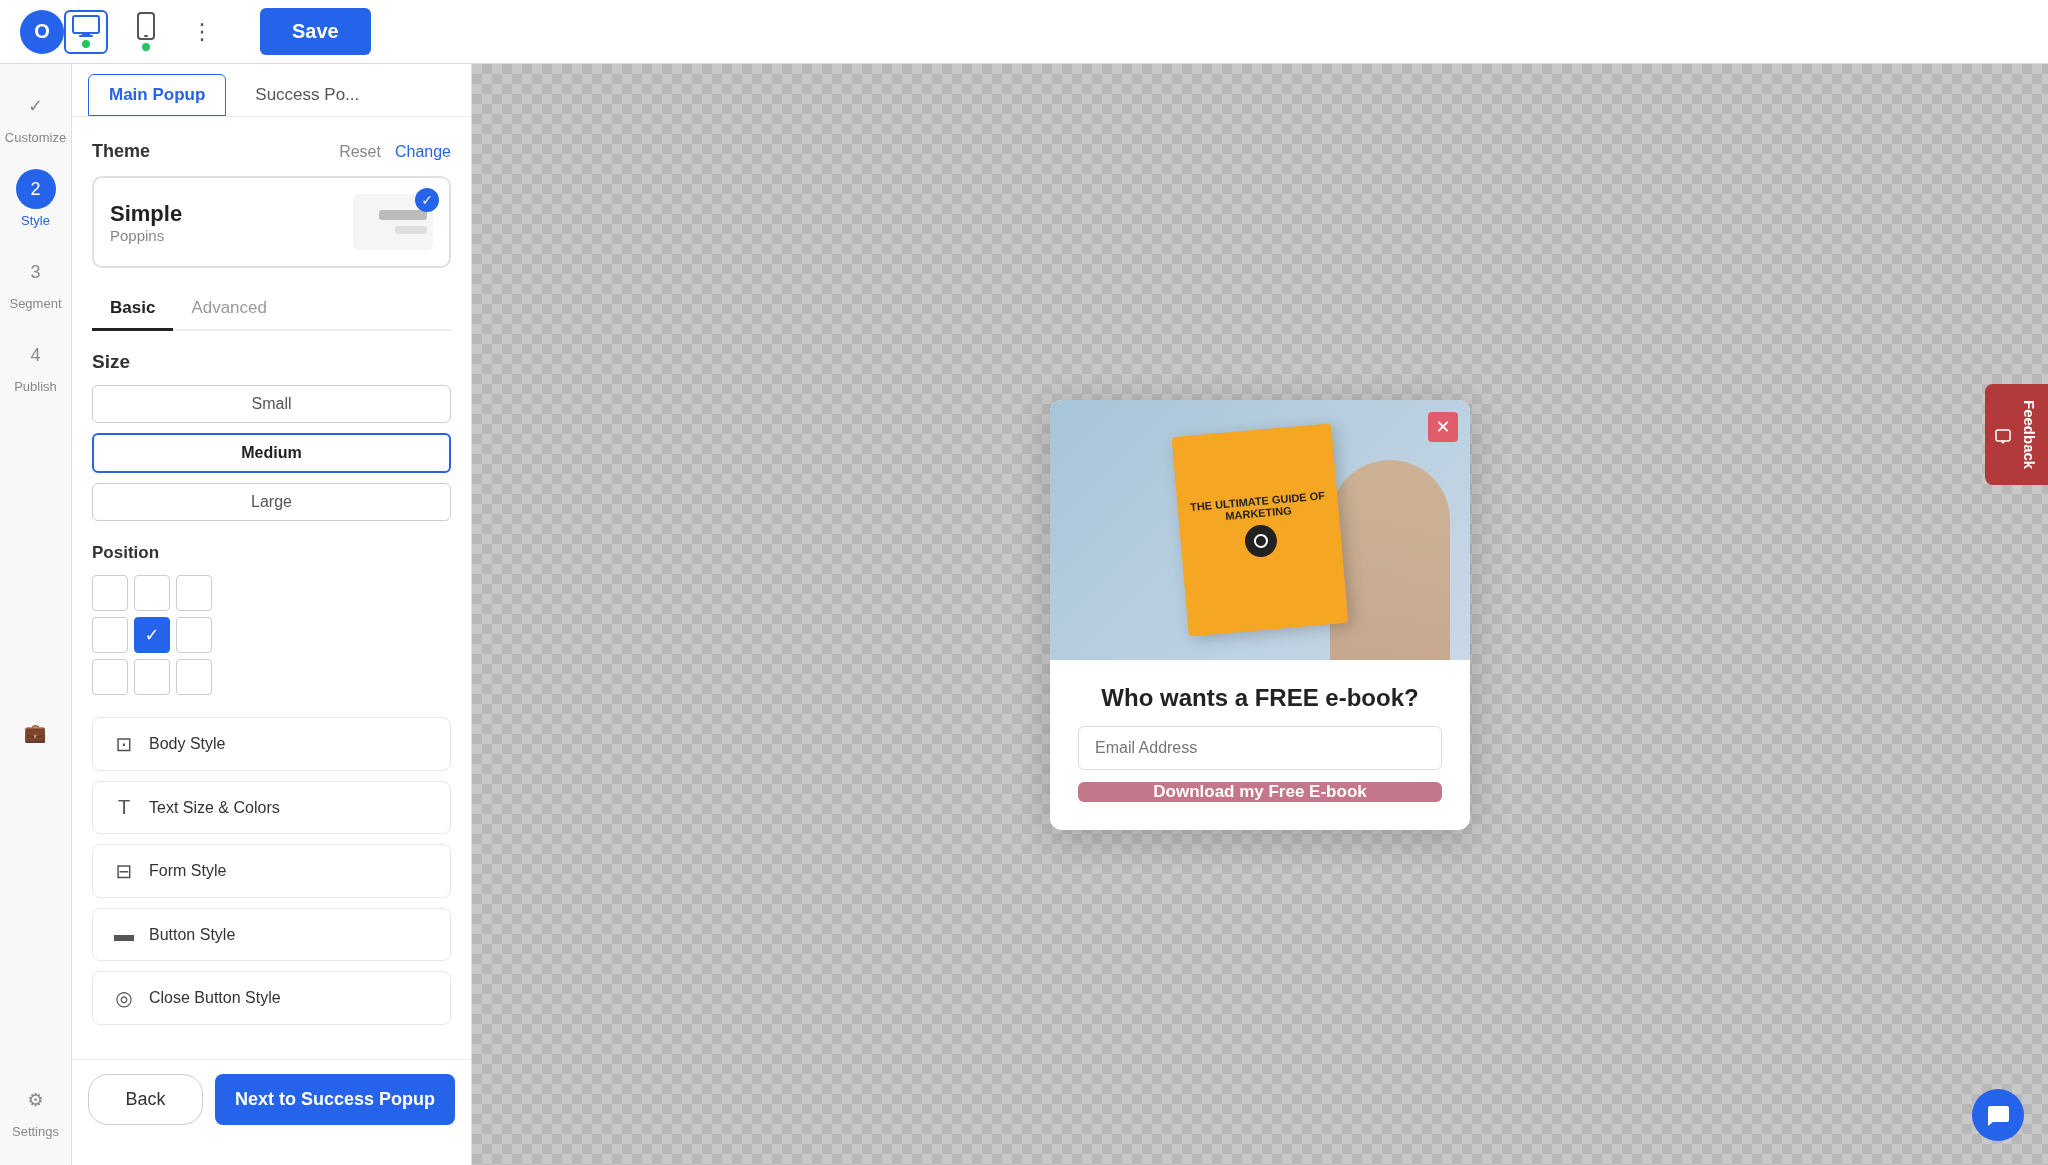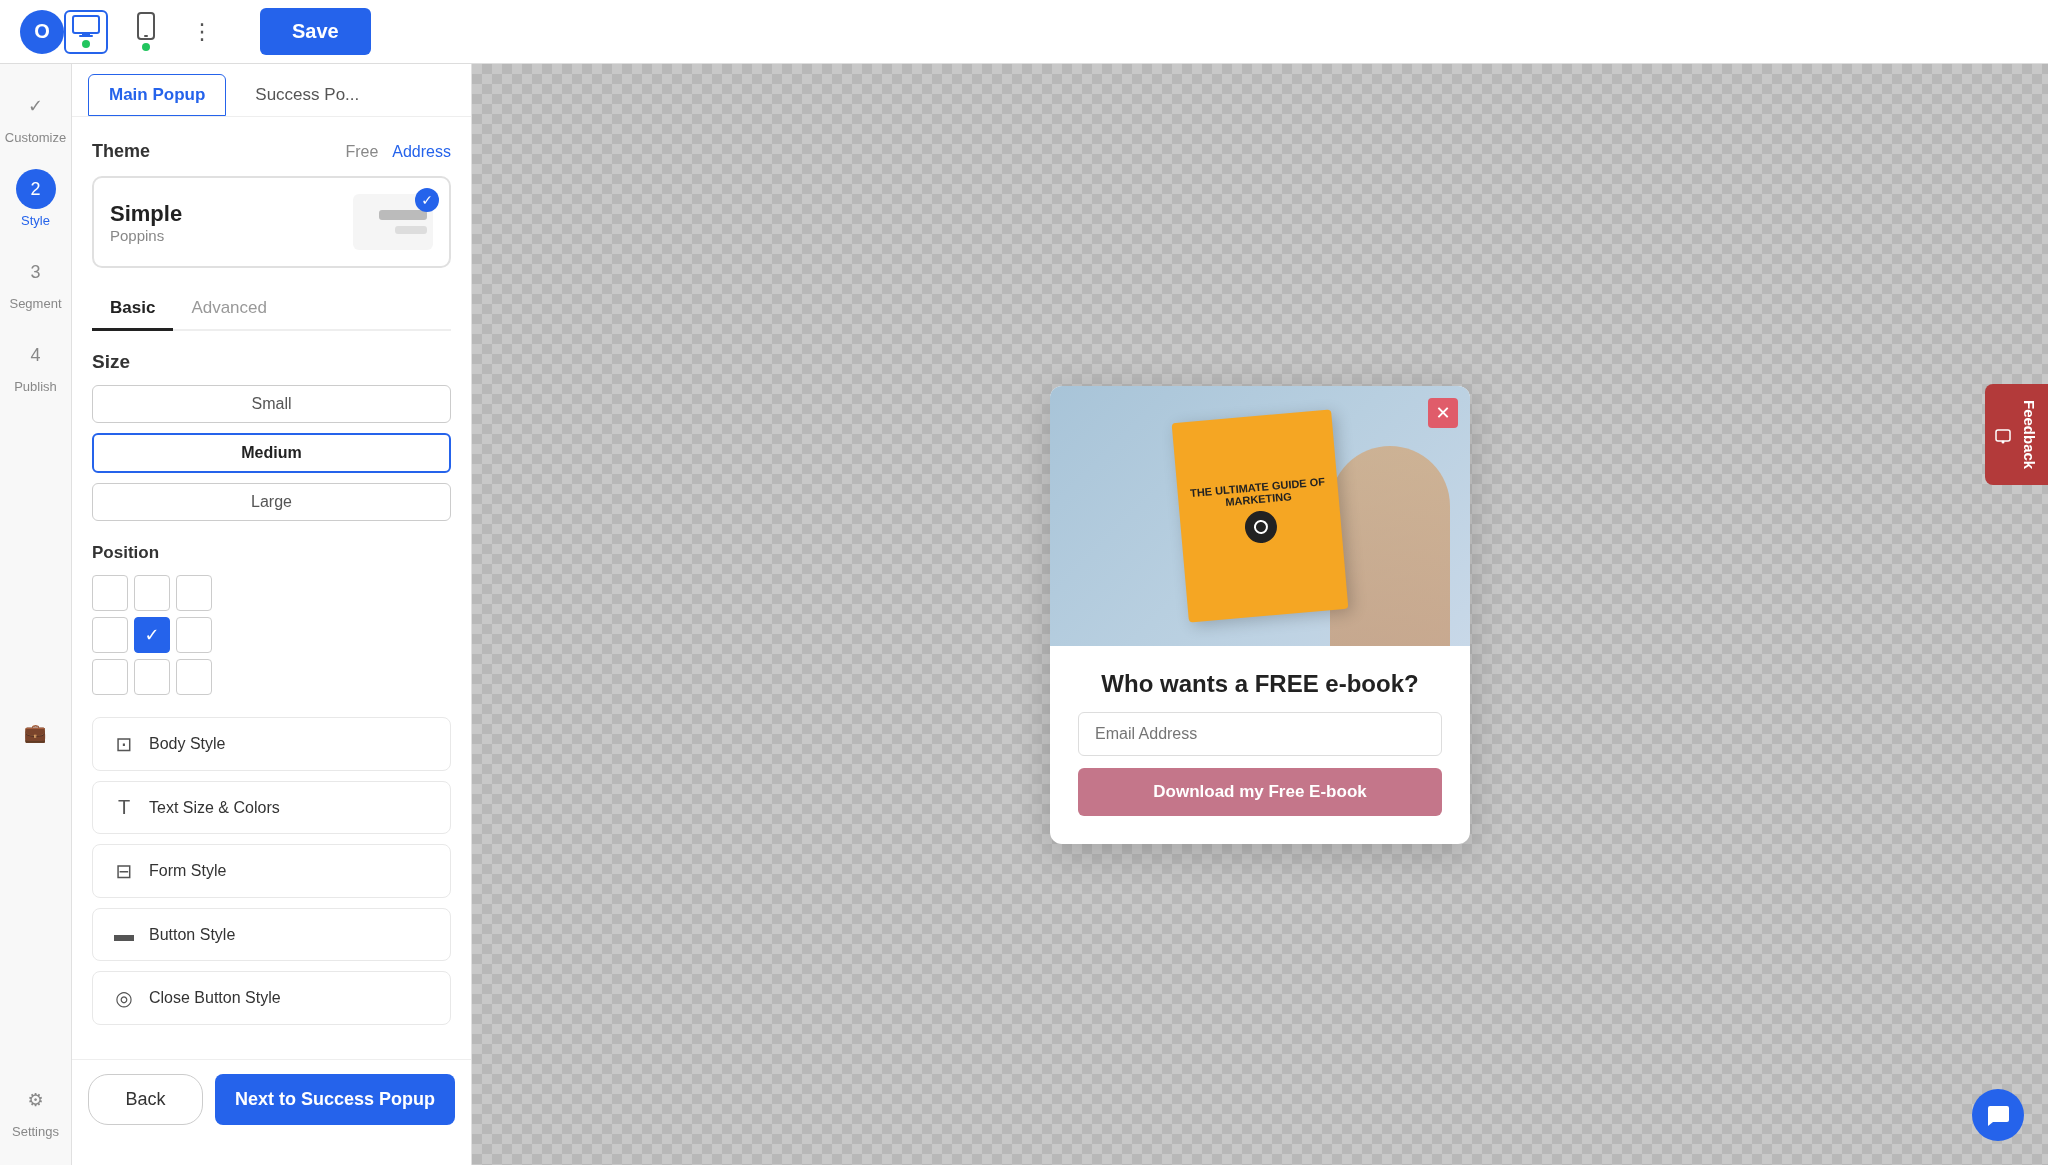--- a/index.html
+++ b/index.html
@@ -206,21 +206,21 @@
       width: 32px; height: 32px; border-radius: 50%; background: #222;
       display: flex; align-items: center; justify-content: center; margin-bottom: 8px;
     }
     .popup-body { padding: 24px 28px 28px; }
     .popup-headline { font-size: 24px; font-weight: 800; color: #222; text-align: center; margin-bottom: 14px; }
     .popup-input {
       width: 100%; padding: 12px 16px; font-size: 16px; border: 1px solid #ddd;
       border-radius: 6px; margin-bottom: 12px; color: #aaa;
     }
     .popup-btn {
-      width: 100%; padding: 14px; font-size: 17px; font-weight: 600;
+      width: 100%; font-size: 17px; font-weight: 600;
       background: #c4768a; border: none; border-radius: 6px; color: #fff; cursor: pointer;
     }
 
     
     .chat-btn {
       position: absolute; bottom: 24px; right: 24px;
       width: 52px; height: 52px; background: #2563eb; border-radius: 50%;
       display: flex; align-items: center; justify-content: center;
       color: #fff; font-size: 24px; cursor: pointer; z-index: 200;
     }
@@ -282,22 +282,22 @@
 <div class="panel">
   <div class="panel-tabs">
     <button class="panel-tab active">Main Popup</button>
     <button class="panel-tab">Success Po...</button>
   </div>
   <div class="panel-content">
 
     <div class="section-header">
       <span class="section-title">Theme</span>
       <div class="section-actions">
-        <span class="section-link">Free</span>
-        <span class="section-link blue">Address</span>
+        <span class="section-link">Reset</span>
+        <span class="section-link blue">Change</span>
       </div>
     </div>
     <div class="theme-card">
       <div>
         <div class="theme-name">Simple</div>
         <div class="theme-font">Poppins</div>
       </div>
       <div class="theme-preview">
         <div class="theme-preview-bar1"></div>
         <div class="theme-preview-bar2"></div>

